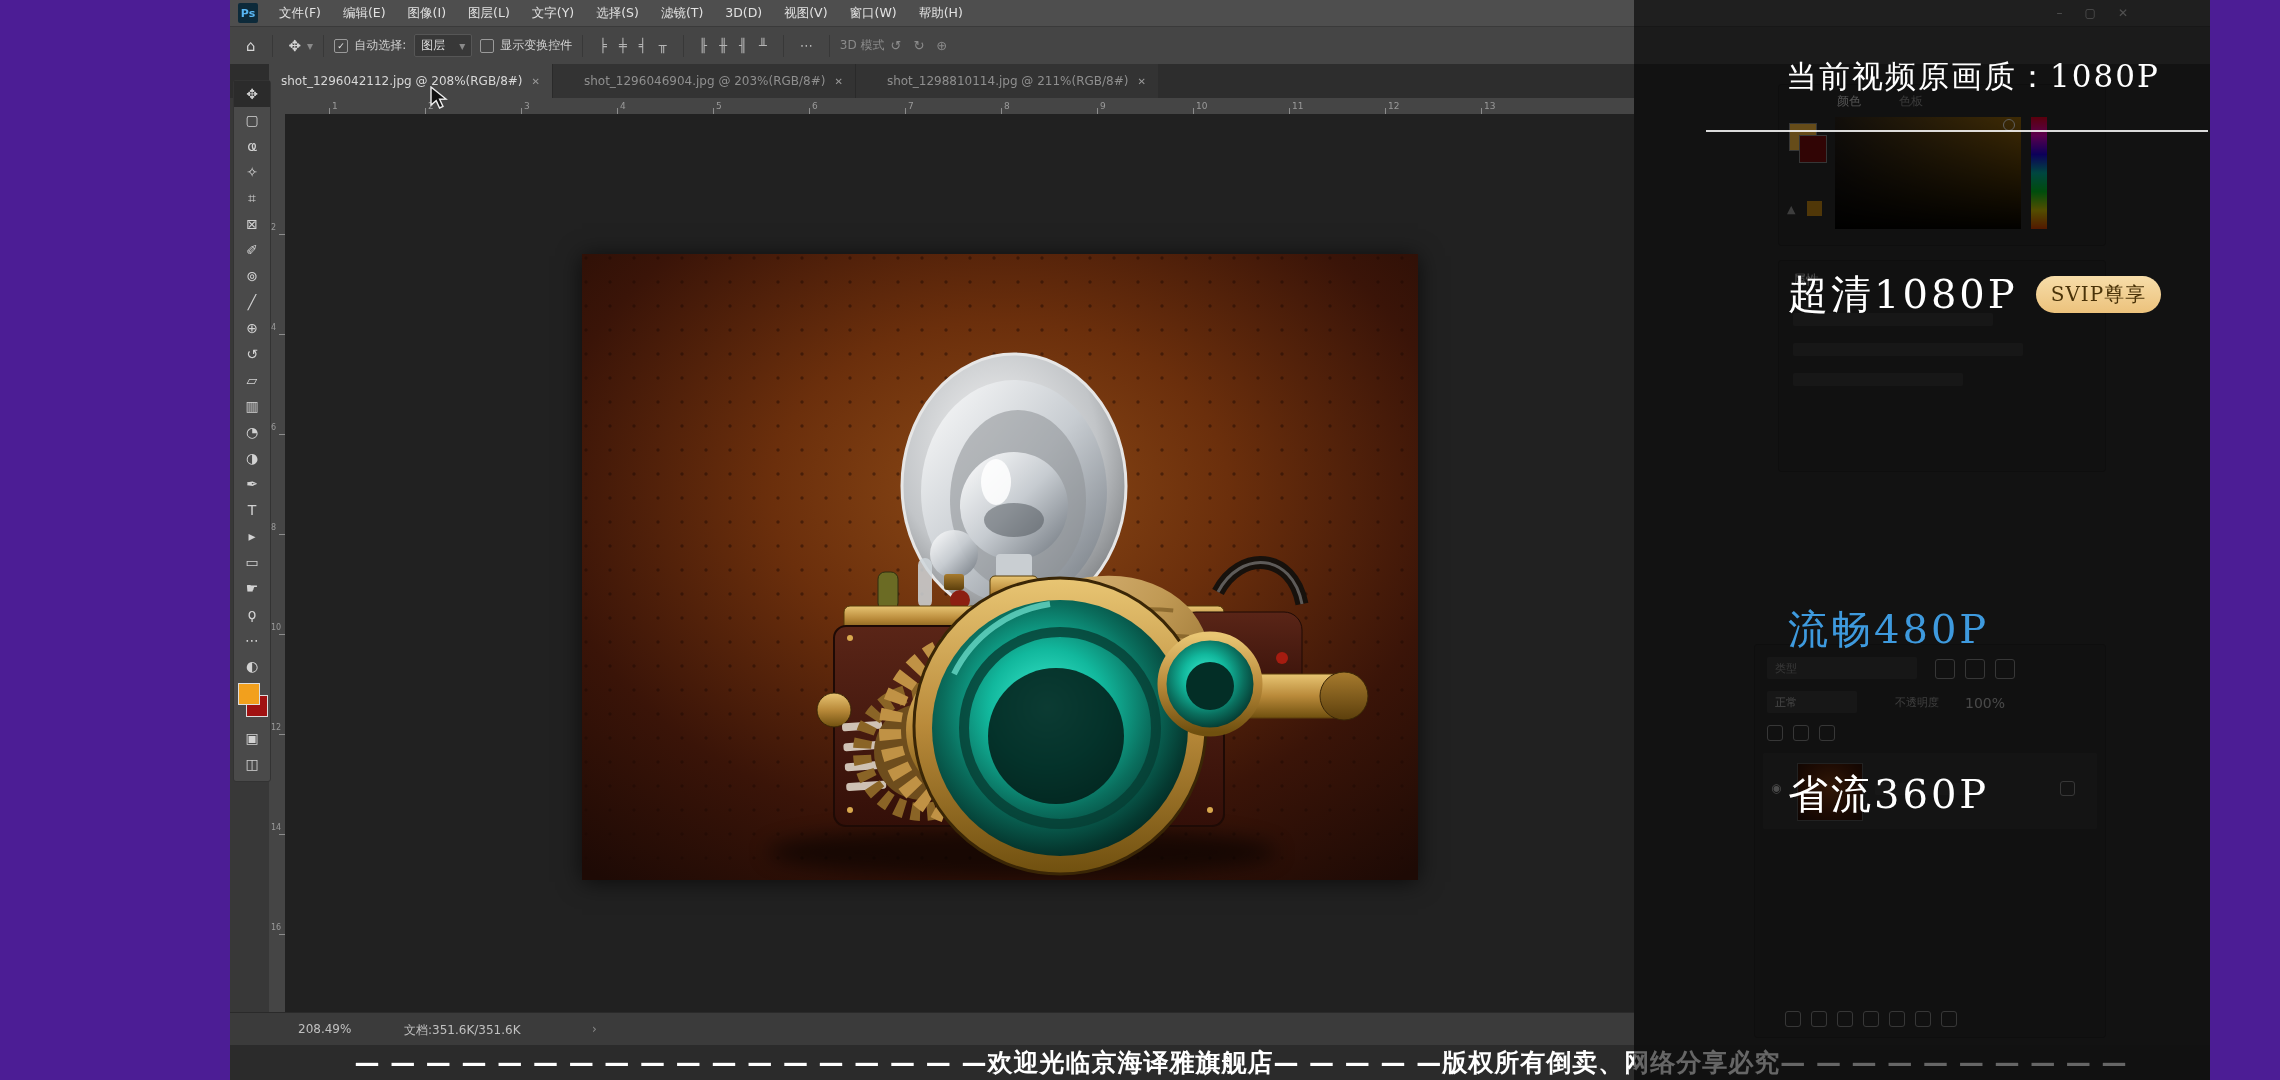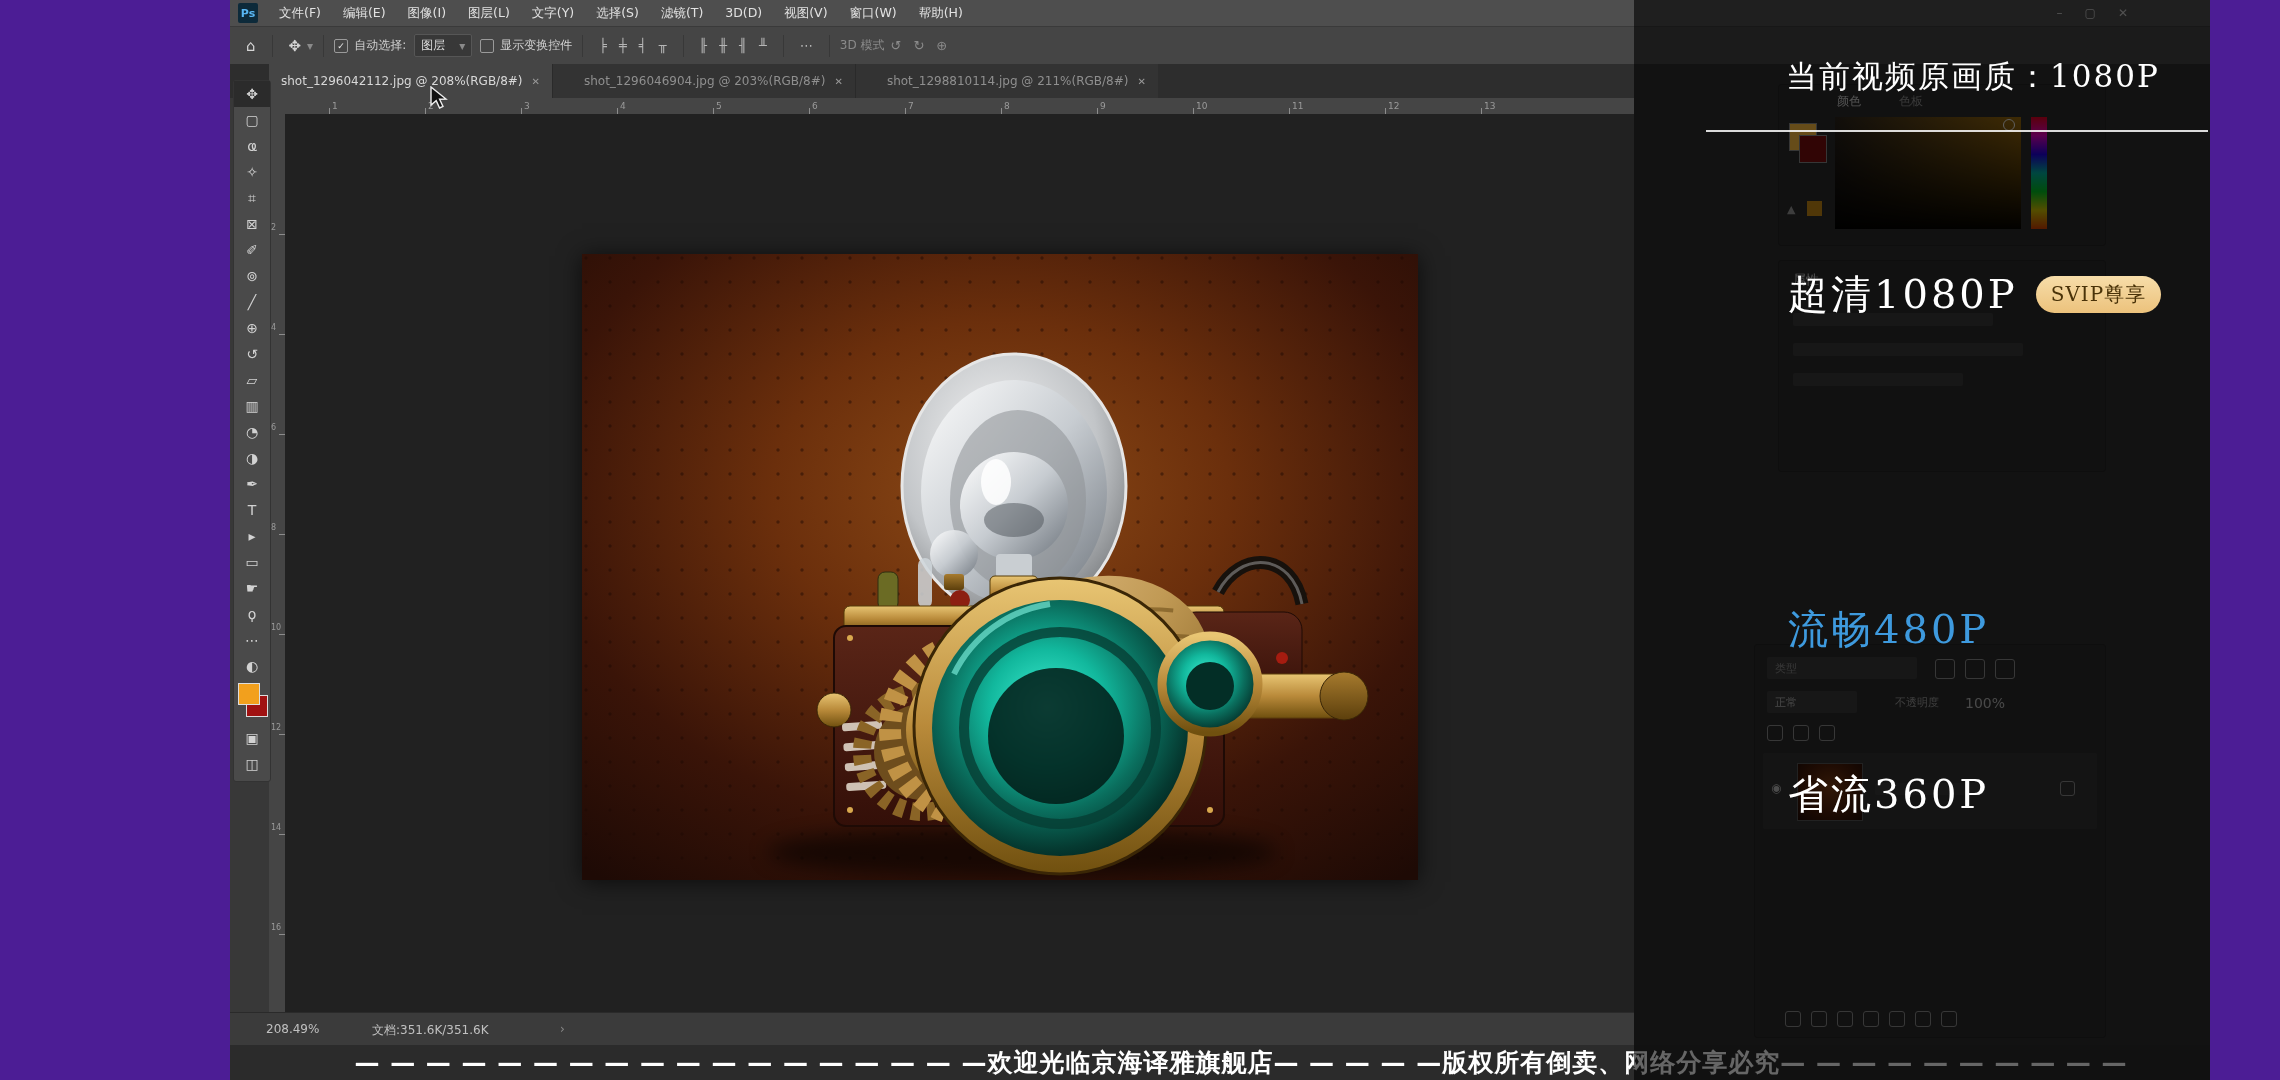--- a/index.html
+++ b/index.html
@@ -49,21 +49,21 @@
   .toolbar{left:3px;top:80px;width:36px;height:700px;background:#4a4a4a;border:1px solid #333;border-radius:3px;
            display:flex;flex-direction:column;align-items:center;z-index:3;}
   .tool{width:100%;height:26px;display:flex;align-items:center;justify-content:center;font-size:14px;color:#d2d2d2;}
   .tool.active{background:#2b2b2b;}
   .swatches{position:relative;width:100%;height:46px;}
   .fg-sw{position:absolute;left:4px;top:4px;width:20px;height:20px;border:1px solid #ddd;}
   .bg-sw{position:absolute;left:12px;top:16px;width:20px;height:20px;border:1px solid #ddd;}
 
   .statusbar{left:0;top:1012px;width:1404px;height:33px;background:#3b3b3b;border-top:1px solid #2a2a2a;
              color:#c0c0c0;font-size:12px;}
-  .statusbar span{position:absolute;top:9px;}
+  .statusbar span{position:absolute;top:9px;margin-left:32px;}
 
   
   .panels{left:1404px;top:64px;width:576px;height:981px;background:#2f2f2f;color:#c9c9c9;font-size:12px;}
   .dock{position:absolute;left:470px;top:0;width:106px;height:100%;background:#2a2a2a;border-left:1px solid #222;}
   .mini-ic{display:inline-block;width:18px;height:18px;border:1px solid #8a8a8a;border-radius:3px;margin-right:10px;vertical-align:middle;}
   .panel-box{position:absolute;background:#2c2c2c;border:1px solid #242424;border-radius:3px;}
   .bar{position:absolute;background:#3b3b3b;border-radius:2px;}
   .huebar{position:absolute;width:16px;height:112px;
       background:linear-gradient(180deg,#e00020,#e000c0,#2000e0,#00b0a0,#00c020,#d0c000,#d04000);}
   .gradsq{position:absolute;width:186px;height:112px;

